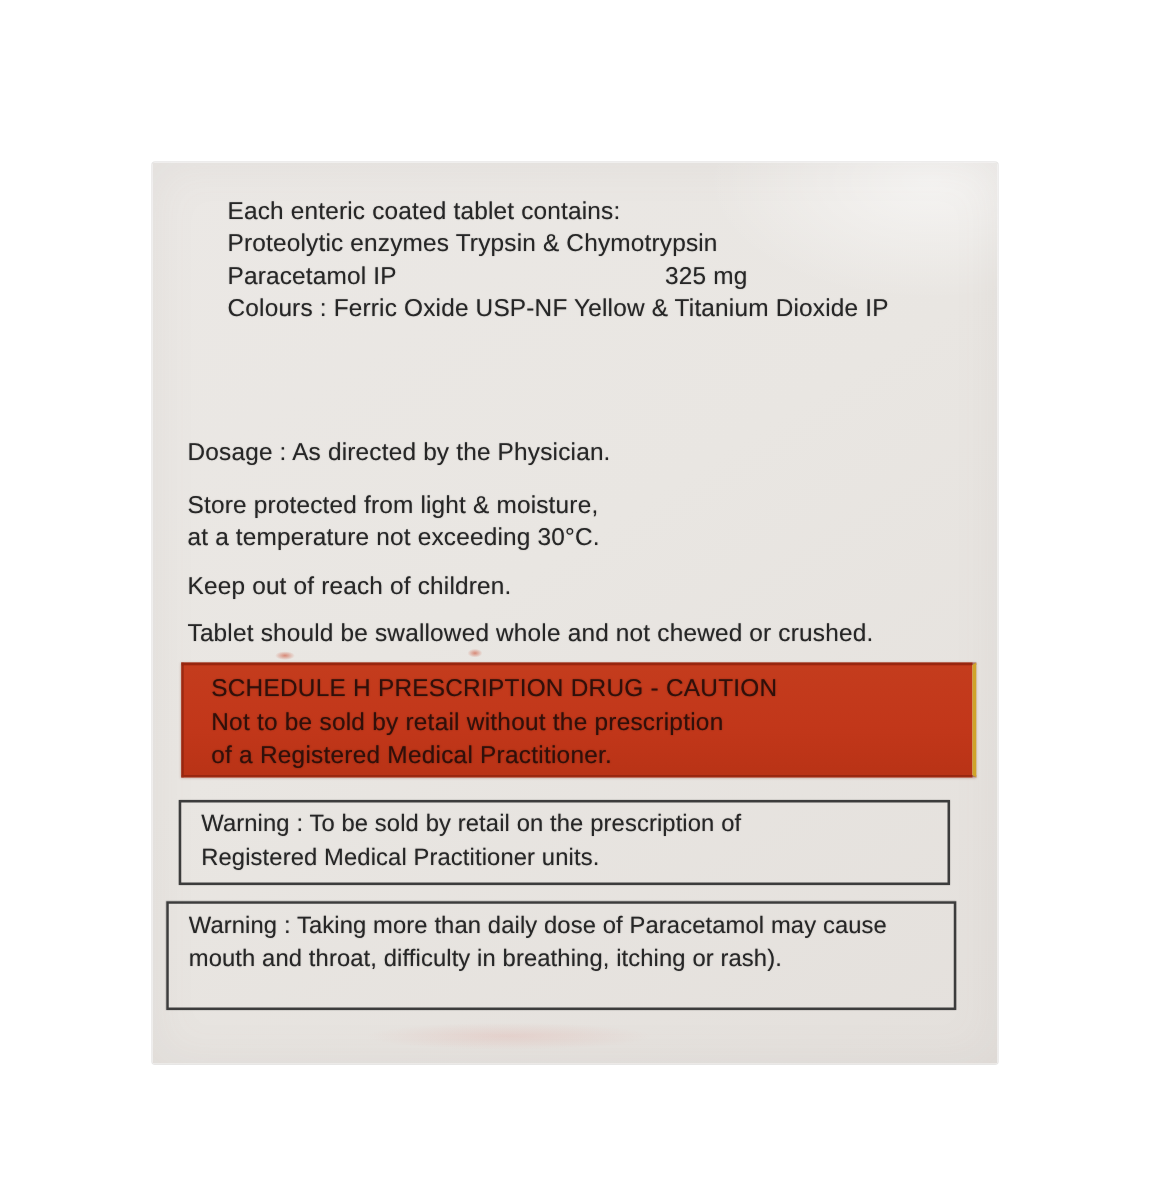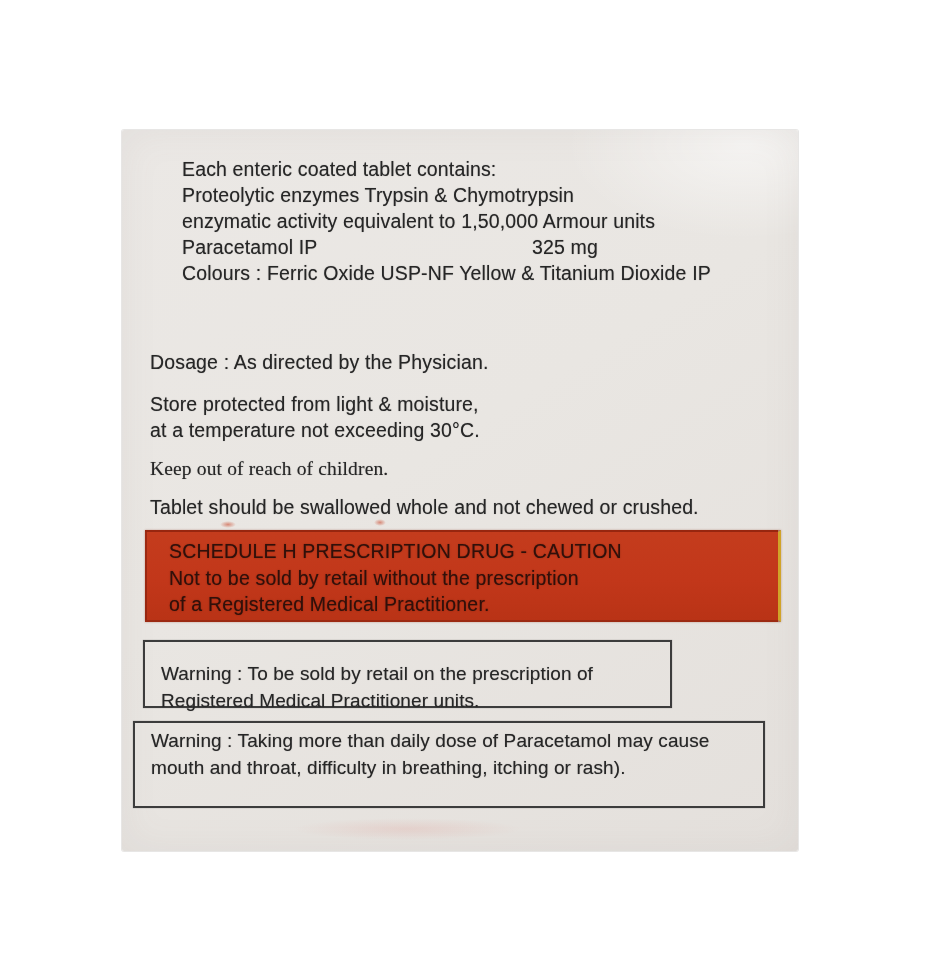--- a/index.html
+++ b/index.html
@@ -36,21 +36,21 @@
     line-height: 26px;
     letter-spacing: 0.15px;
     text-shadow: 0 0 1px rgba(45,45,45,0.45);
     white-space: nowrap;
   }
   .comp-block { left: 28px; top: 26px; margin-left: 32px; }
   .ing-row { position: relative; }
   .ing-amount { position: absolute; left: 350px; top: 0; }
   .dosage-line { left: 28px; top: 219px; }
   .storage-block { left: 28px; top: 261px; }
-  .keep-line { left: 28px; top: 326px; font-family: Liberation Serif, serif; }
+  .keep-line { left: 28px; top: 326px; }
   .swallow-line { left: 28px; top: 364px; }
 
   .schedule-box {
     position: absolute;
     left: 23px;
     top: 400px;
     width: 636px;
     height: 92px;
     box-sizing: border-box;
     background: linear-gradient(180deg, #c43c1d 0%, #c2371a 55%, #b93316 100%);
@@ -69,23 +69,23 @@
   }
   .warning-box {
     position: absolute;
     box-sizing: border-box;
     border: 2px solid #3c3c3c;
     box-shadow: 0 0 1px rgba(60,60,60,0.5);
   }
   .warning-box-1 {
     left: 21px;
     top: 510px;
-    width: 529px;
+    width: 617px;
     height: 68px;
-    padding: 18px 8px 0 16px;
+    padding: 4px 8px 0 16px;
   }
   .warning-box-2 {
     left: 11px;
     top: 591px;
     width: 632px;
     height: 87px;
     padding: 5px 14px 0 16px;
   }
   .warning-box .wtxt {
     color: #262626;
@@ -113,21 +113,20 @@
 </style>
 </head>
 <body>
 
 <div class="stage">
   <div class="panel">
 
     <div class="txt comp-block">
       <div>Each enteric coated tablet contains:</div>
       <div>Proteolytic enzymes Trypsin &amp; Chymotrypsin</div>
-      <div>enzymatic activity equivalent to 1,50,000 Armour units</div>
       <div class="ing-row">
         <span>Paracetamol IP</span>
         <span class="ing-amount">325 mg</span>
       </div>
       <div>Colours : Ferric Oxide USP-NF Yellow &amp; Titanium Dioxide IP</div>
     </div>
 
     <div class="txt dosage-line">Dosage : As directed by the Physician.</div>
 
     <div class="txt storage-block">

